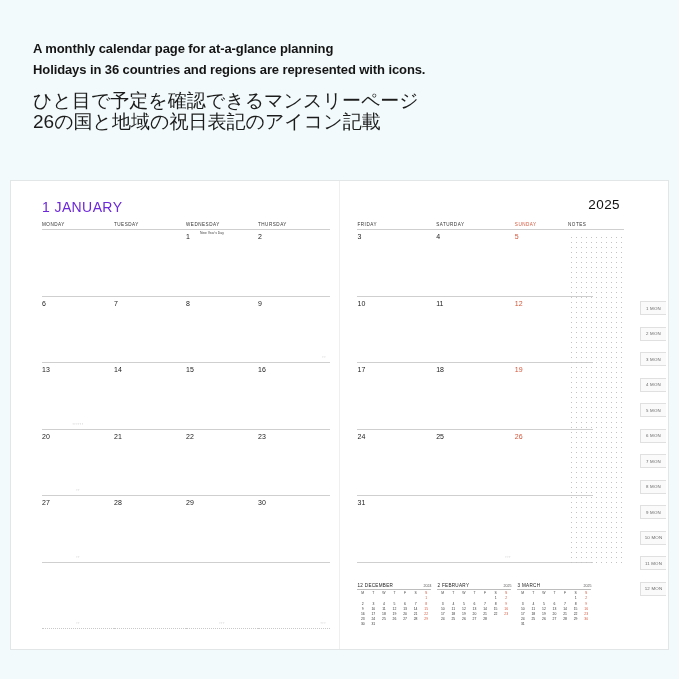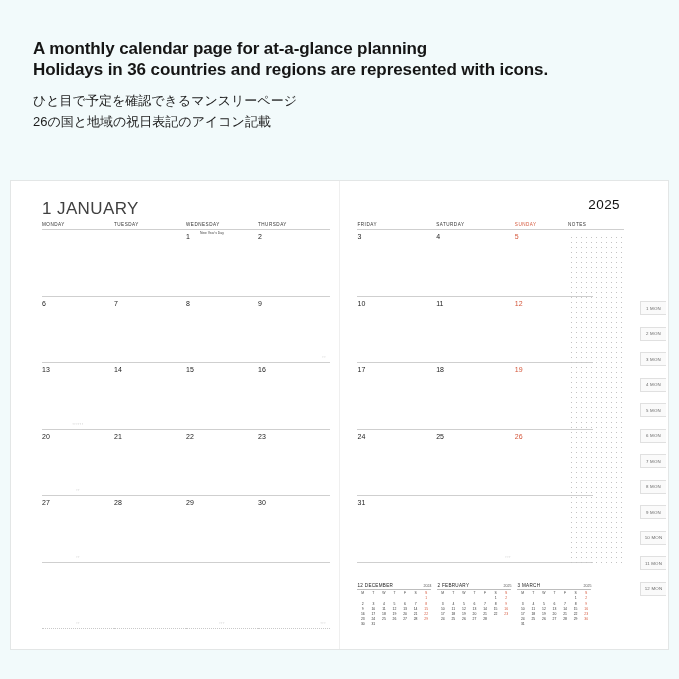--- a/index.html
+++ b/index.html
@@ -16,29 +16,29 @@
     width: 679px; height: 679px;
     background: #f2fafb;
   }
   
   .headline {
     position: absolute;
     left: 33px; top: 38px;
     width: 620px;
   }
   .headline .en {
-    font-size: 17px;
+    font-size: 13px;
     font-weight: bold;
     line-height: 21px;
     letter-spacing: -0.1px;
     color: #151515;
   }
   .headline .jp {
     margin-top: 10px;
-    font-size: 13px;
+    font-size: 19px;
     line-height: 21px;
     color: #1c1c1c;
     font-weight: normal;
   }
   
   .spread {
     position: absolute;
     left: 10px; top: 180px;
     width: 659px; height: 470px;
     background: #ffffff;
@@ -53,23 +53,23 @@
     height: 100%;
     background: #fff;
   }
   .leaf.left { width: 330px; border-right: 1px solid #efefef; }
   .leaf.right { width: 328px; padding-left: 28px; }
 
   
   .month-title {
     position: absolute;
     left: 31px; top: 18px;
-    font-size: 17px;
+    font-size: 14px;
     letter-spacing: 0.4px;
-    color: #404040;
+    color: #6d28d9;
     text-align: center;
   }
   .year-title {
     position: absolute;
     right: 48px; top: 16px;
     font-size: 13.5px;
     letter-spacing: 0.4px;
     color: #111;
   }
   

